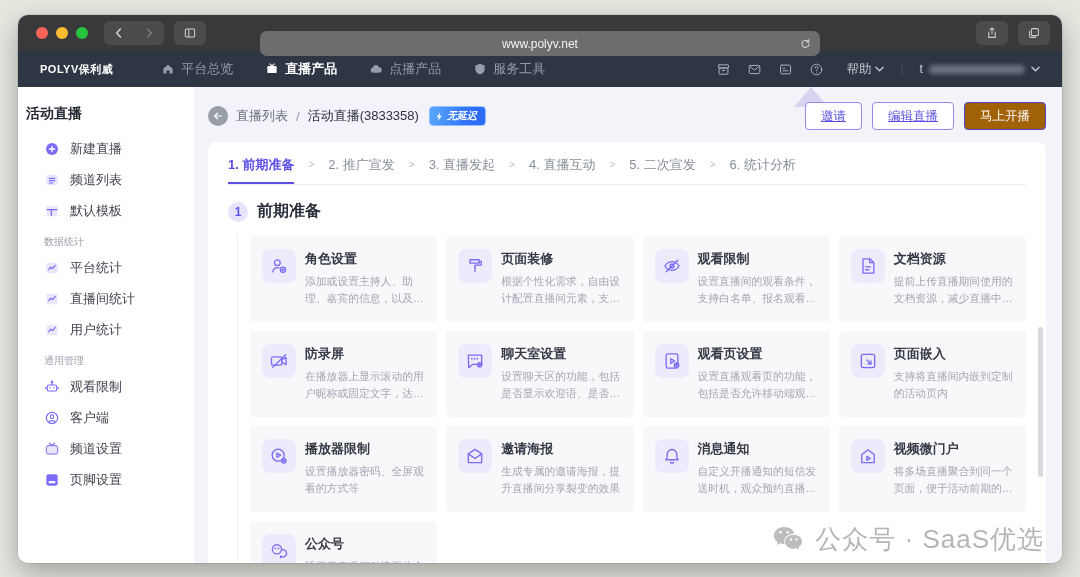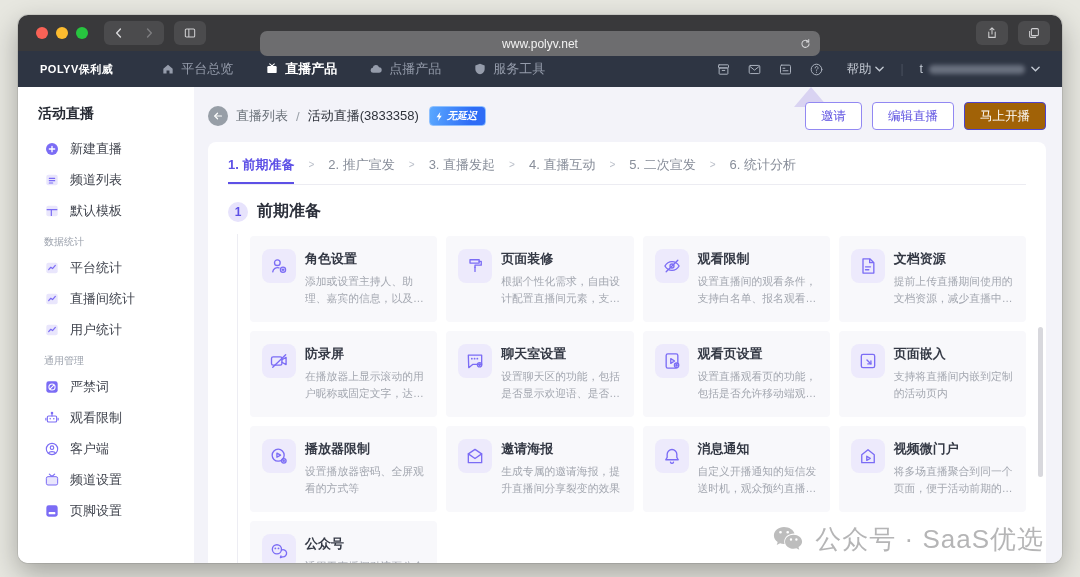--- a/index.html
+++ b/index.html
@@ -39,21 +39,21 @@
   .help { display:flex; align-items:center; gap:4px; font-size:12.5px; color:#c4cad4; cursor:pointer; margin-left:6px; }
   .help svg { width:9px; height:6px; }
   .nav-div { color:#4a5260; font-size:12px; }
   .user { display:flex; align-items:center; gap:6px; font-size:12.5px; color:#c4cad4; cursor:pointer; }
   .redacted { width:96px; height:9px; border-radius:5px; background:#7d8492; filter:blur(2px); opacity:.75; }
   .user svg { width:9px; height:6px; }
 
   
   .app-body { display:flex; height:476px; }
   aside { width:176px; background:#fff; padding-top:12px; overflow:hidden; flex-shrink:0; }
-  .sb-title { font-size:14px; font-weight:bold; color:#272b34; padding:6px 0 10px 20px; }
+  .sb-title { font-size:14px; font-weight:bold; color:#272b34; padding:6px 0 10px 8px; }
   .sb-item { height:31px; display:flex; align-items:center; gap:10px; padding-left:26px;
     font-size:13px; color:#40444e; cursor:pointer; }
   .sb-item .ic { width:16px; height:16px; }
   .sb-item .ic svg { width:16px; height:16px; }
   .sb-section { font-size:10px; color:#9ba1ac; padding:9px 0 3px 26px; }
 
   .content { flex:1; background:#f3f3f9; position:relative; padding:13px 16px 0 14px;
     display:flex; flex-direction:column; overflow:hidden; }
   .deco-triangle { position:absolute; left:600px; top:0; width:0; height:0;
     border-left:17px solid transparent; border-right:17px solid transparent;
@@ -67,21 +67,21 @@
   .crumb-sep { color:#9aa0a8; }
   .crumb-current { color:#2e323b; }
   .badge { display:inline-flex; align-items:center; gap:3px; margin-left:2px;
     background:linear-gradient(100deg,#5aa8ff,#2e6cf6 75%); border:1px solid #8fc0ff;
     color:#fff; font-size:10px; font-style:italic; font-weight:bold;
     padding:2px 8px 2px 5px; border-radius:4px; }
   .badge svg { width:9px; height:11px; }
   .actions { display:flex; gap:10px; }
   .btn { height:28px; padding:0 15px; border-radius:4px; font-size:12.5px; cursor:pointer;
     display:flex; align-items:center; }
-  .btn.outline { background:#fff; border:1px solid #9288f2; color:#5b4ee0; }
+  .btn.outline { background:#fff; border:1px solid #9288f2; color:#5b4ee0;text-decoration:underline; }
   .btn.primary { background:#a16207; border:1px solid #4c43cf; color:#fff; }
 
   .panel { flex:1; margin-top:10px; background:#fff; border-radius:8px 8px 0 0;
     padding:0 20px; position:relative; overflow:hidden; }
   .tabs { display:flex; align-items:center; padding:14px 0 10px 0; border-bottom:1px solid #ececf2; }
   .tab { font-size:13px; color:#878d99; cursor:pointer; position:relative; padding-bottom:10px; margin-bottom:-10px; }
   .tab.active { color:#5d50e6; font-weight:bold; }
   .tab.active::after { content:""; position:absolute; left:0; right:0; bottom:0; height:2px; background:#5d50e6; }
   .tab-sep { color:#b9bec8; font-size:10px; margin:0 14px; transform:translateY(-1px); }
 
@@ -297,30 +297,20 @@
             <svg viewBox="0 0 24 24">
               <rect x="3.5" y="4" width="17" height="16" rx="3" fill="#e9e6fc"></rect>
               <path d="m7 14.5 3.2-3.6 2.6 2 4.2-4.9" fill="none" stroke="#7b6cf5" stroke-width="1.8" stroke-linecap="round" stroke-linejoin="round"></path>
             </svg>
           </span>
           <span>用户统计</span>
         </div>
         <div class="sb-section">通用管理</div>
         <div class="sb-item">
           <span class="ic">
-            <svg viewBox="0 0 24 24">
-              <rect x="3.5" y="3.5" width="17" height="17" rx="3.5" fill="#7b6cf5"></rect>
-              <circle cx="12" cy="12" r="4.6" fill="none" stroke="#fff" stroke-width="1.6"></circle>
-              <path d="m8.8 15.2 6.4-6.4" stroke="#fff" stroke-width="1.6"></path>
-            </svg>
-          </span>
-          <span>严禁词</span>
-        </div>
-        <div class="sb-item">
-          <span class="ic">
             <svg viewBox="0 0 24 24" fill="none" stroke="#7b6cf5" stroke-width="1.7" stroke-linecap="round" stroke-linejoin="round">
               <rect x="5" y="9" width="14" height="9" rx="2"></rect>
               <path d="M12 9V5.8"></path>
               <circle cx="12" cy="4.6" r="1.1" fill="#7b6cf5"></circle>
               <path d="M9.3 13.2h.01M14.7 13.2h.01" stroke-width="2.4"></path>
               <path d="M2.8 12.5v2.5M21.2 12.5v2.5"></path>
             </svg>
           </span>
           <span>观看限制</span>
         </div>

